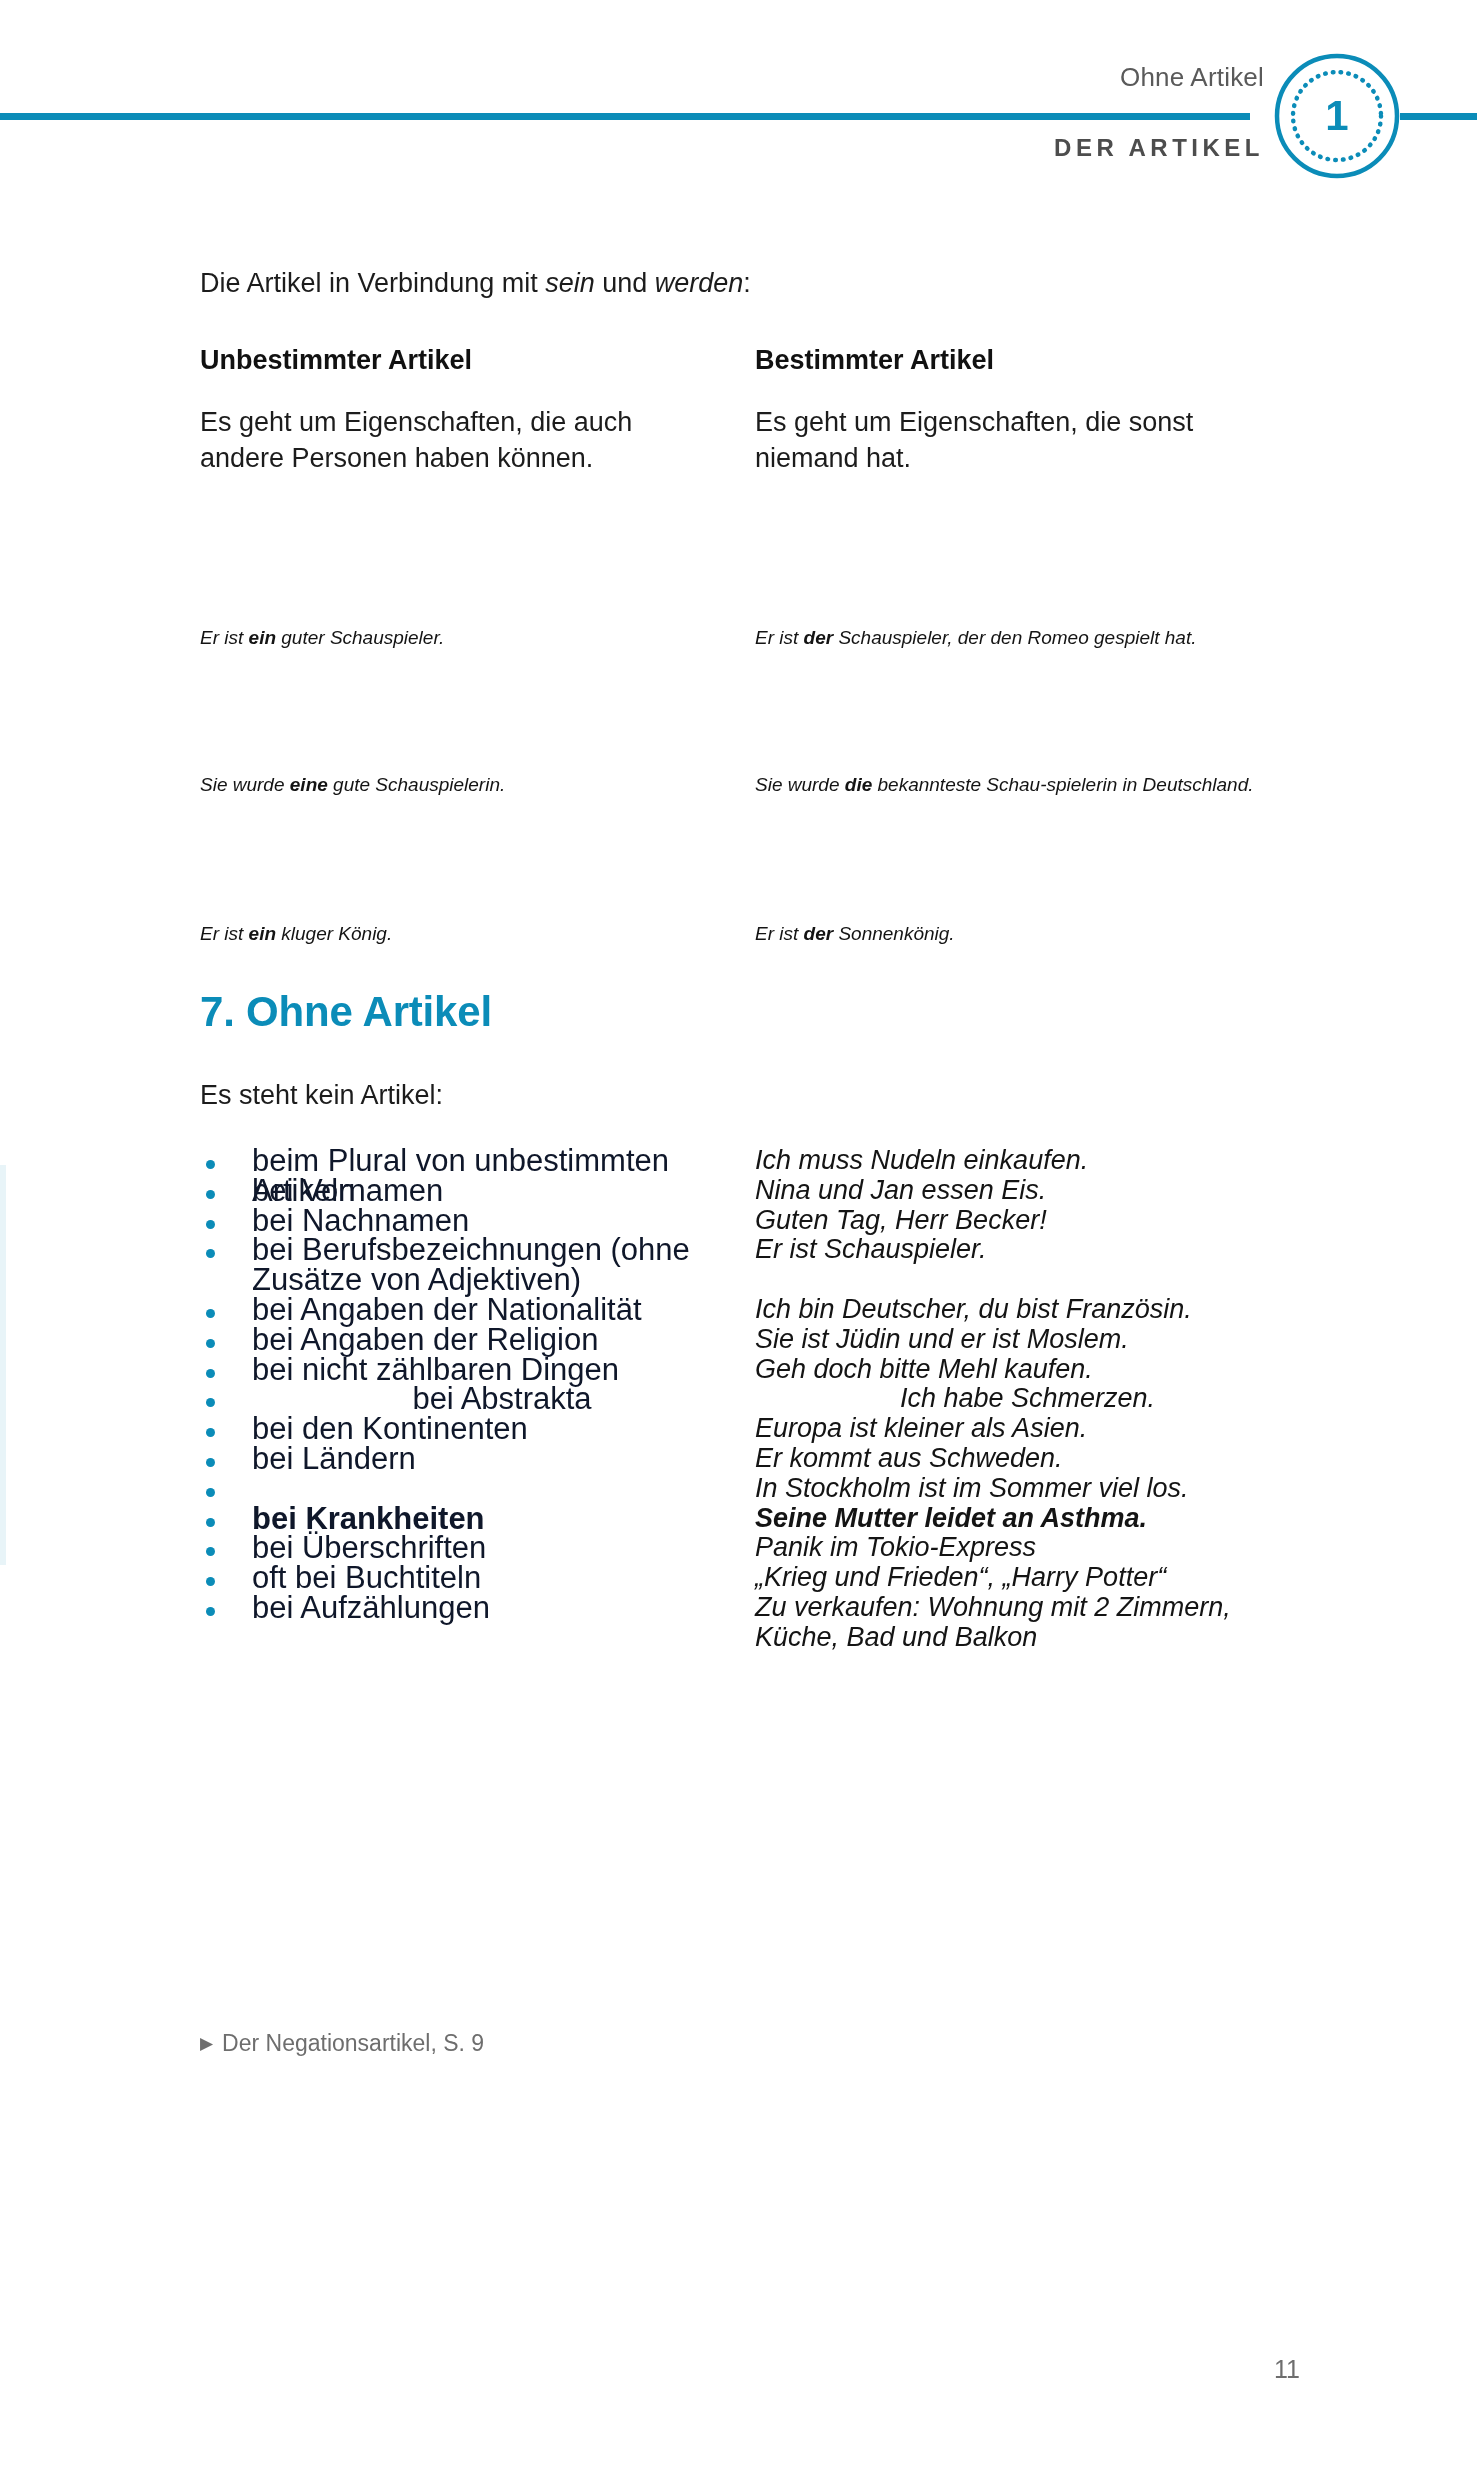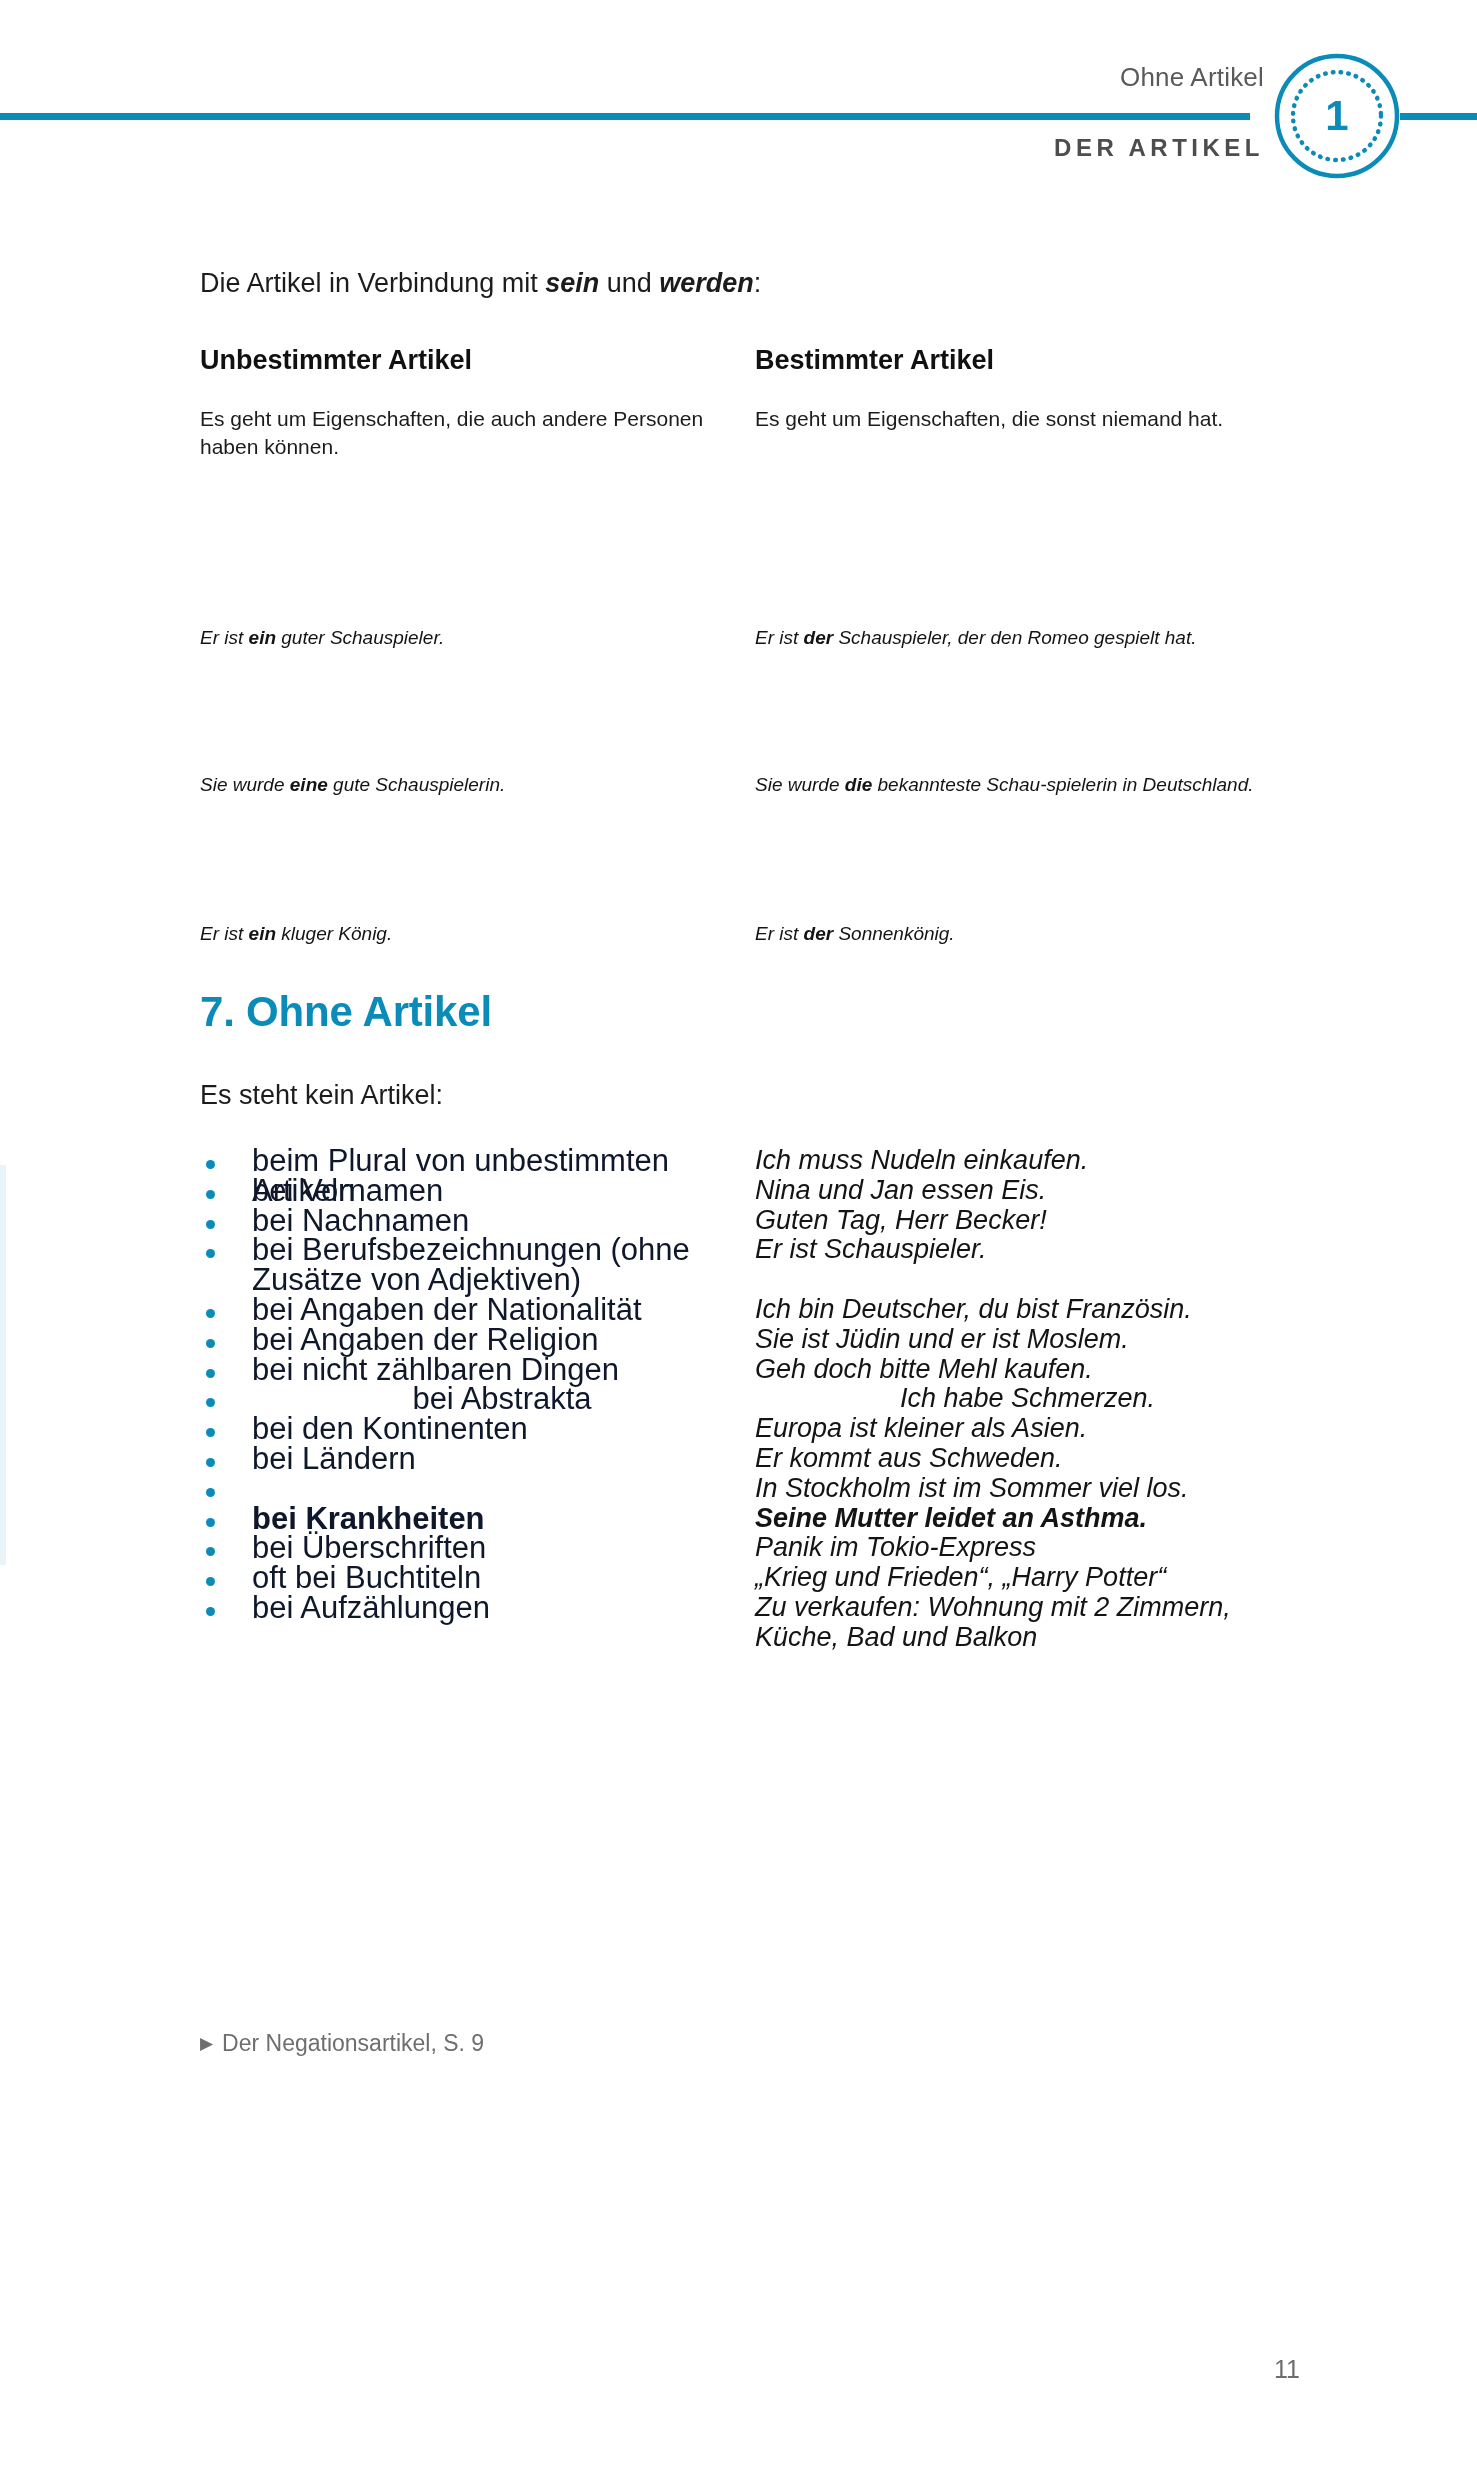--- a/index.html
+++ b/index.html
@@ -100,34 +100,34 @@
 
   .intro-line {
     position: absolute;
     left: 0;
     top: 266px;
     font-size: 27px;
     line-height: 1.3;
     color: #1c1c1c;
     white-space: nowrap;
   }
-  .intro-line b { font-weight: bold; font-style: italic; }
+  .intro-line b { font-weight: normal; font-style: italic; }
 
   
   .col-left  { position: absolute; left: 0px;   width: 520px; }
   .col-right { position: absolute; left: 555px; width: 545px; }
 
   .col-head {
     font-size: 27px;
     font-weight: bold;
     color: #111;
     top: 345px;
   }
   .col-desc {
-    font-size: 21px;
+    font-size: 27px;
     line-height: 1.33;
     color: #1c1c1c;
     top: 405px;
   }
   .ex-row-1 { top: 583px; }
   .ex-row-2 { top: 730px; }
   .ex-row-3 { top: 879px; }
   .example {
     font-size: 19px;
     font-style: italic;

